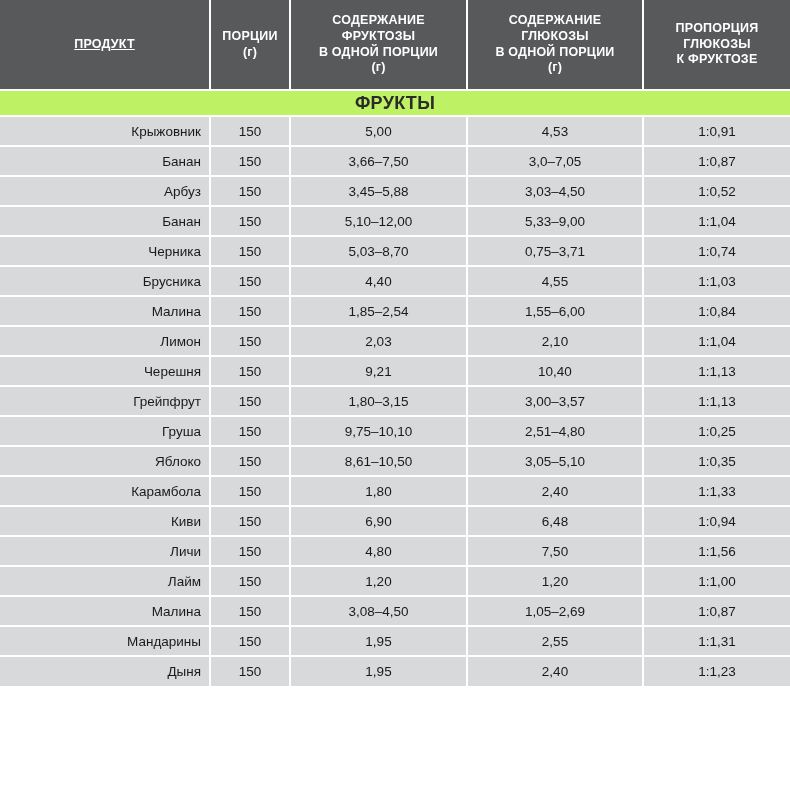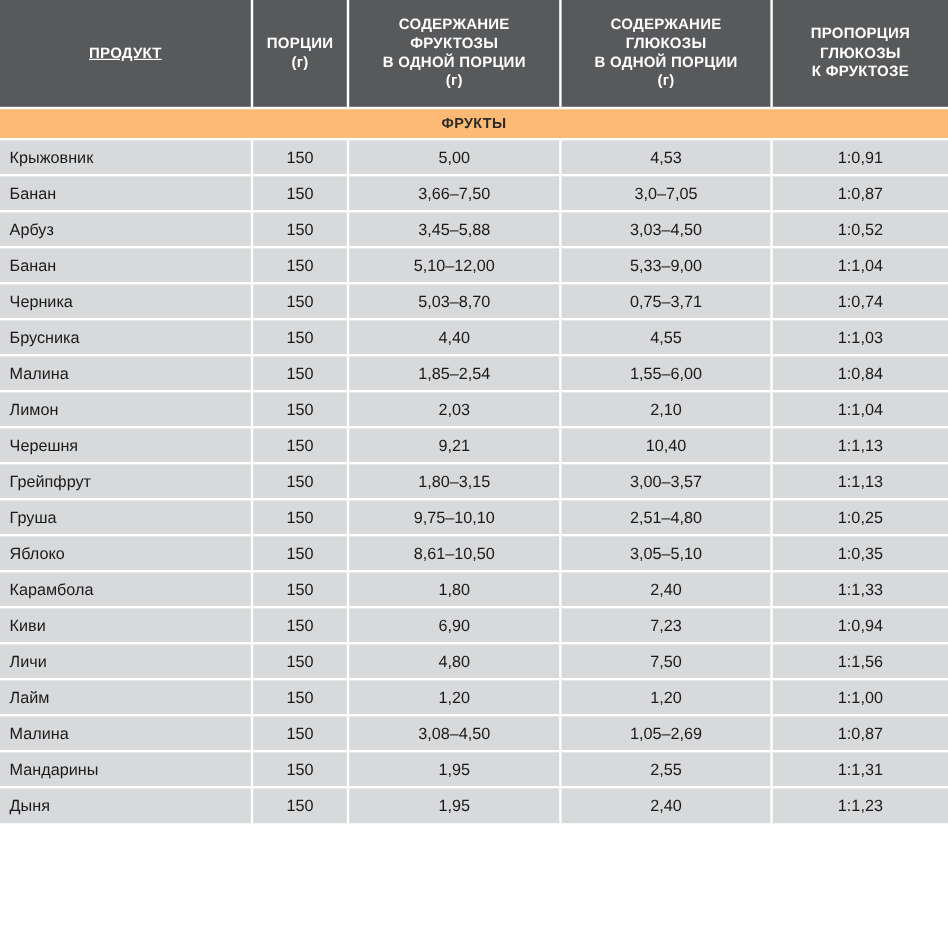--- a/index.html
+++ b/index.html
@@ -34,45 +34,45 @@
     padding: 6px 4px;
     white-space: pre-line;
     border-left: 2px solid #ffffff;
     letter-spacing: 0.2px;
   }
   thead th:first-child {
     border-left: none;
     text-decoration: underline;
   }
   tr.section-row td {
-    background: #fdba74;
+    background: #bef264;
     color: #2b2b2b;
     font-weight: bold;
-    font-size: 12px;
+    font-size: 18px;
     text-align: center;
     height: 26px;
     padding: 0 8px;
     letter-spacing: 0.3px;
     margin-top: 30px;
   }
   tbody td {
     background: #d8d9db;
     color: #1a1a1a;
     font-size: 13.5px;
     text-align: center;
     height: 30px;
     padding: 0 8px;
     border-top: 2px solid #ffffff;
     border-left: 2px solid #ffffff;
   }
   tbody td:first-child {
     border-left: none;
   }
   tbody td.col-product {
-    text-align: left;
+    text-align: right;
   }
 </style>
 </head>
 <body>
 
 <div class="page">
   <table class="data-table">
     <colgroup>
       <col style="width:210px">
       <col style="width:80px">
@@ -191,21 +191,21 @@
           <td class="col-product">Карамбола</td>
           <td>150</td>
           <td>1,80</td>
           <td>2,40</td>
           <td>1:1,33</td>
         </tr>
         <tr>
           <td class="col-product">Киви</td>
           <td>150</td>
           <td>6,90</td>
-          <td>7,23</td>
+          <td>6,48</td>
           <td>1:0,94</td>
         </tr>
         <tr>
           <td class="col-product">Личи</td>
           <td>150</td>
           <td>4,80</td>
           <td>7,50</td>
           <td>1:1,56</td>
         </tr>
         <tr>

